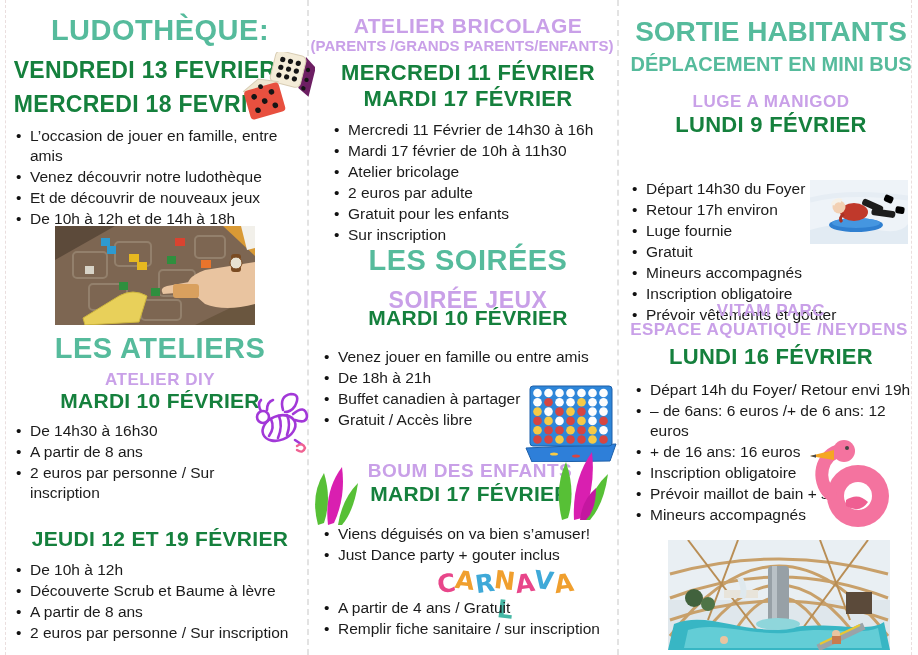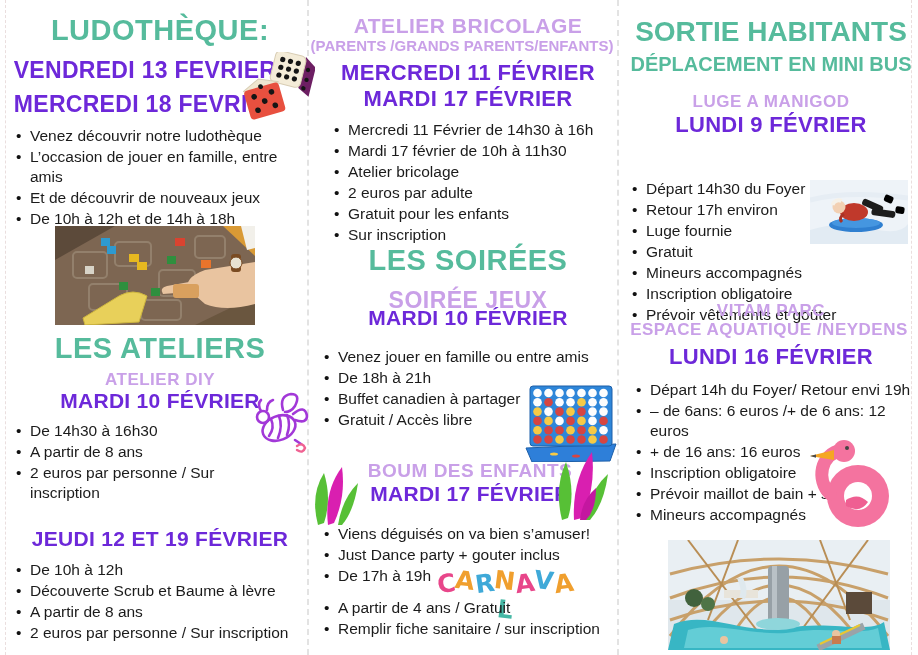--- a/index.html
+++ b/index.html
@@ -2,21 +2,21 @@
 <html style="--teal: #56bb9c; --violet: #c9a0e8; --black: #121212;"><head>
 <meta charset="utf-8">
 <style>
   html,body{margin:0;padding:0;background:#ffffff;}
   #page{position:relative;width:918px;height:655px;background:#ffffff;overflow:hidden;
         font-family:"Liberation Sans",sans-serif;color:#1b1b1b;}
   .abs{position:absolute;}
   .ctr{text-align:center;}
   .hd-teal{color:var(--teal);font-weight:bold;letter-spacing:.5px;}
   .hd-violet{color:var(--violet);font-weight:bold;letter-spacing:.5px;}
-  .hd-date{color:#6d28d9;font-weight:bold;letter-spacing:.3px;}
+  .hd-date{color:#15803d;font-weight:bold;letter-spacing:.3px;}
   ul.bullets{margin:0;padding:0;list-style:none;font-size:15.5px;line-height:20px;}
   ul.bullets li{position:relative;padding-left:16px;margin-bottom:1px;}
   ul.bullets li::before{content:"\2022";position:absolute;left:2px;top:0;color:#111;}
   .sep{border-left:2px dashed #e3e3e3;top:0;bottom:0;width:0;}
   .edge{border-left:1px dashed #eadede;top:0;bottom:0;width:0;}
   .sp2 li{margin-bottom:2px;}
   .sp3 li{margin-bottom:3px;}
   .sp7 li{margin-bottom:7px;}
   #carnaval span{display:inline-block;font-weight:bold;font-size:25px;
                  font-family:"DejaVu Sans",sans-serif;}
@@ -67,22 +67,22 @@
           <circle cx="22" cy="49" r="2.8"></circle>
           <circle cx="13" cy="56" r="2.8"></circle>
             <circle cx="31" cy="56" r="2.8"></circle>
           <circle cx="22" cy="34" r="2.4"></circle>
         </g>
       </g>
     </svg>
   </div>
 
   <ul class="bullets abs" style="left:14px;top:126px;width:292px;">
+    <li>L’occasion de jouer en famille, entre amis</li>
     <li>Venez découvrir notre ludothèque</li>
-    <li>L’occasion de jouer en famille, entre amis</li>
     <li>Et de découvrir de nouveaux jeux</li>
     <li>De 10h à 12h et de 14h à 18h</li>
   </ul>
 
   <div class="abs" style="left:55px;top:226px;">
     <svg width="200" height="99" viewBox="0 0 200 99">
       <rect width="200" height="99" fill="#7d6652"></rect>
       <polygon points="0,0 60,0 0,34" fill="#5c4a3a"></polygon>
       <polygon points="200,70 200,99 140,99" fill="#6a563f"></polygon>
       <polygon points="168,0 200,0 200,30" fill="#d99a35"></polygon>
@@ -241,21 +241,20 @@
     <svg width="58" height="72" viewBox="0 0 58 72">
       <path d="M10,70 Q2,38 14,12 Q24,42 16,68 Z" fill="#57c036"></path>
       <path d="M22,70 Q20,30 40,2 Q44,38 30,68 Z" fill="#d91fb0"></path>
       <path d="M32,70 Q38,40 56,24 Q52,54 38,70 Z" fill="#57c036"></path>
       <path d="M28,70 Q30,50 44,38 Q44,60 34,70 Z" fill="#c417a0"></path>
     </svg>
   </div>
   <ul class="bullets abs sp3" style="left:322px;top:524px;width:300px;">
     <li>Viens déguisés on va bien s’amuser!</li>
     <li>Just Dance party + gouter inclus</li>
-    <li>De 17h à 19h</li>
   </ul>
 
   <div id="carnaval" class="abs ctr" style="left:430px;top:568px;width:150px;">
     <span style="color: rgb(232, 70, 138);">C</span><span style="color: rgb(240, 159, 46);">A</span><span style="color: rgb(63, 169, 216);">R</span><span style="color: rgb(240, 159, 46);">N</span><span style="color: rgb(232, 70, 138);">A</span><span style="color: rgb(63, 169, 216);">V</span><span style="color: rgb(240, 159, 46);">A</span><span style="color: rgb(69, 184, 165);">L</span>
   </div>
 
   <ul class="bullets abs sp7" style="left:322px;top:598px;width:300px;">
     <li>A partir de 4 ans / Gratuit</li>
     <li>Remplir fiche sanitaire / sur inscription</li>
   </ul>

